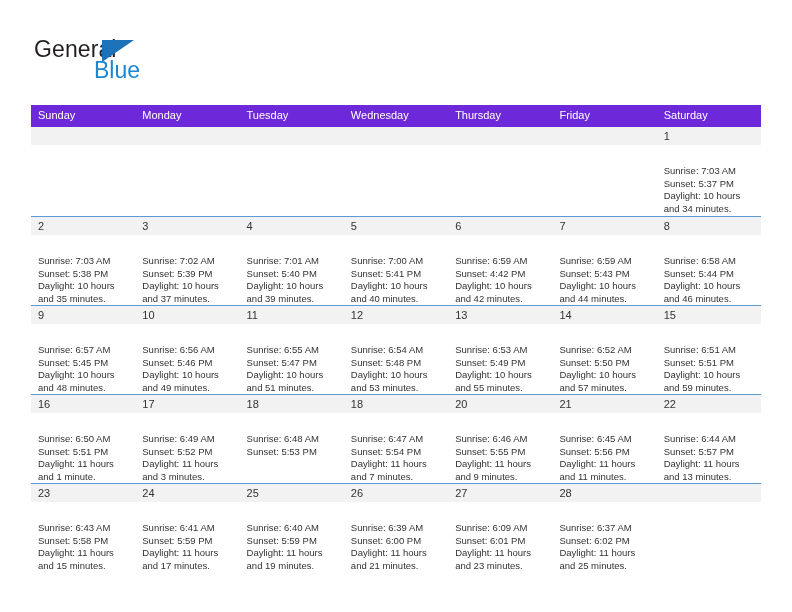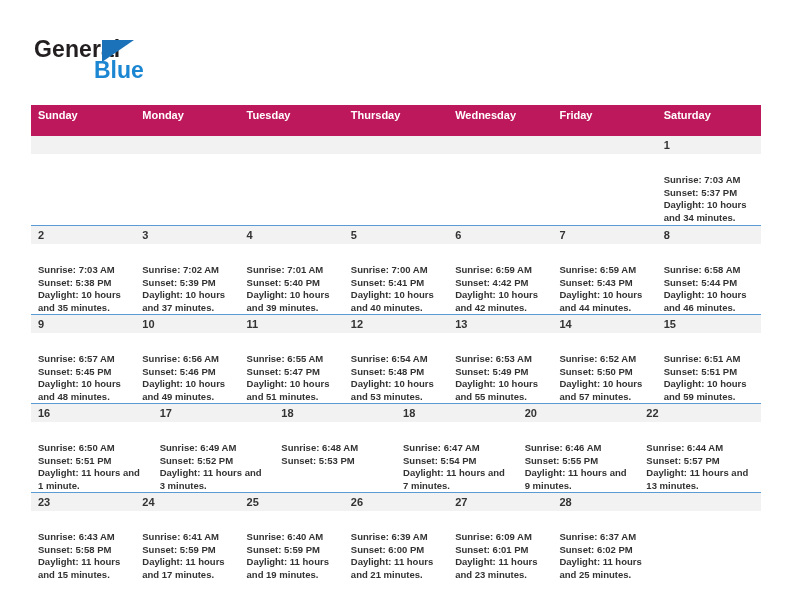--- a/index.html
+++ b/index.html
@@ -12,21 +12,20 @@
     background: #ffffff;
     font-family: "Liberation Sans", sans-serif;
     color: #222222;
     overflow: hidden;
   }
   .page {
     position: relative;
     width: 792px;
     height: 612px;
     box-sizing: border-box;
-    font-weight: bold;
   }
 
   
   .header {
     position: absolute;
     left: 34px;
     top: 28px;
     right: 34px;
     height: 72px;
   }
@@ -86,22 +85,22 @@
 
   
   .calendar {
     position: absolute;
     left: 31px;
     top: 105px;
     width: 730px;
   }
   .weekdays {
     display: flex;
-    background: #be185d;
-    height: 31px;
+    background: #6d28d9;
+    height: 22px;
   }
   .weekday {
     flex: 1 1 0;
     color: #ffffff;
     font-size: 11px;
     line-height: 21px;
     padding-left: 7px;
     box-sizing: border-box;
     white-space: nowrap;
   }
@@ -160,22 +159,22 @@
     </div>
 
 
   </div>
 
   <div class="calendar">
     <div class="weekdays" id="weekday-row">
         <div class="weekday">Sunday</div>
         <div class="weekday">Monday</div>
         <div class="weekday">Tuesday</div>
+        <div class="weekday">Wednesday</div>
         <div class="weekday">Thursday</div>
-        <div class="weekday">Wednesday</div>
         <div class="weekday">Friday</div>
         <div class="weekday">Saturday</div>
       </div>
     <div id="calendar-body">
         <div class="week">
           <div class="day empty">
             <div class="day-num"></div>
           </div>
           <div class="day empty">
             <div class="day-num"></div>
@@ -351,20 +350,28 @@
           </div>
           <div class="day">
             <div class="day-num">20</div>
             <div class="day-info">
               <div>Sunrise: 6:46 AM</div>
               <div>Sunset: 5:55 PM</div>
               <div class="daylight">Daylight: 11 hours and 9 minutes.</div>
             </div>
           </div>
           <div class="day">
+            <div class="day-num">21</div>
+            <div class="day-info">
+              <div>Sunrise: 6:45 AM</div>
+              <div>Sunset: 5:56 PM</div>
+              <div class="daylight">Daylight: 11 hours and 11 minutes.</div>
+            </div>
+          </div>
+          <div class="day">
             <div class="day-num">22</div>
             <div class="day-info">
               <div>Sunrise: 6:44 AM</div>
               <div>Sunset: 5:57 PM</div>
               <div class="daylight">Daylight: 11 hours and 13 minutes.</div>
             </div>
           </div>
         </div>
         <div class="week">
           <div class="day">

